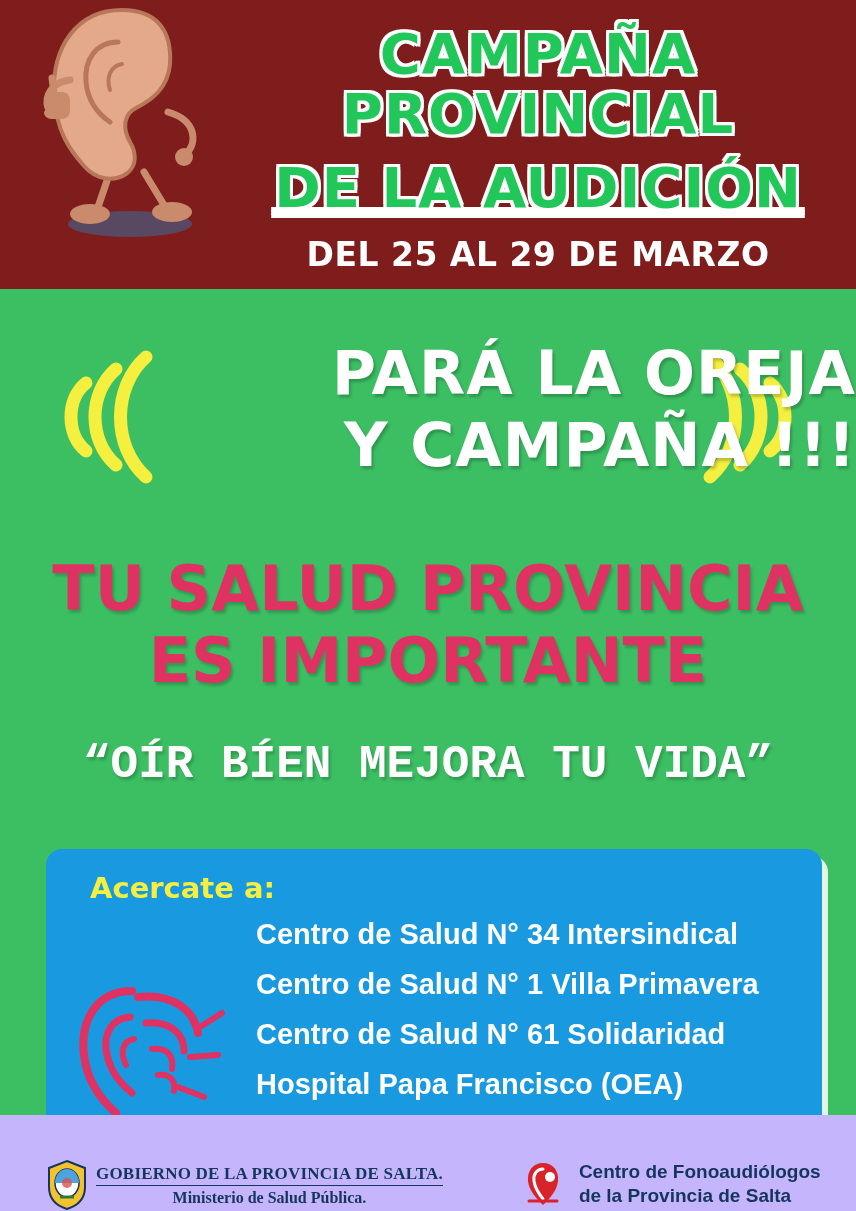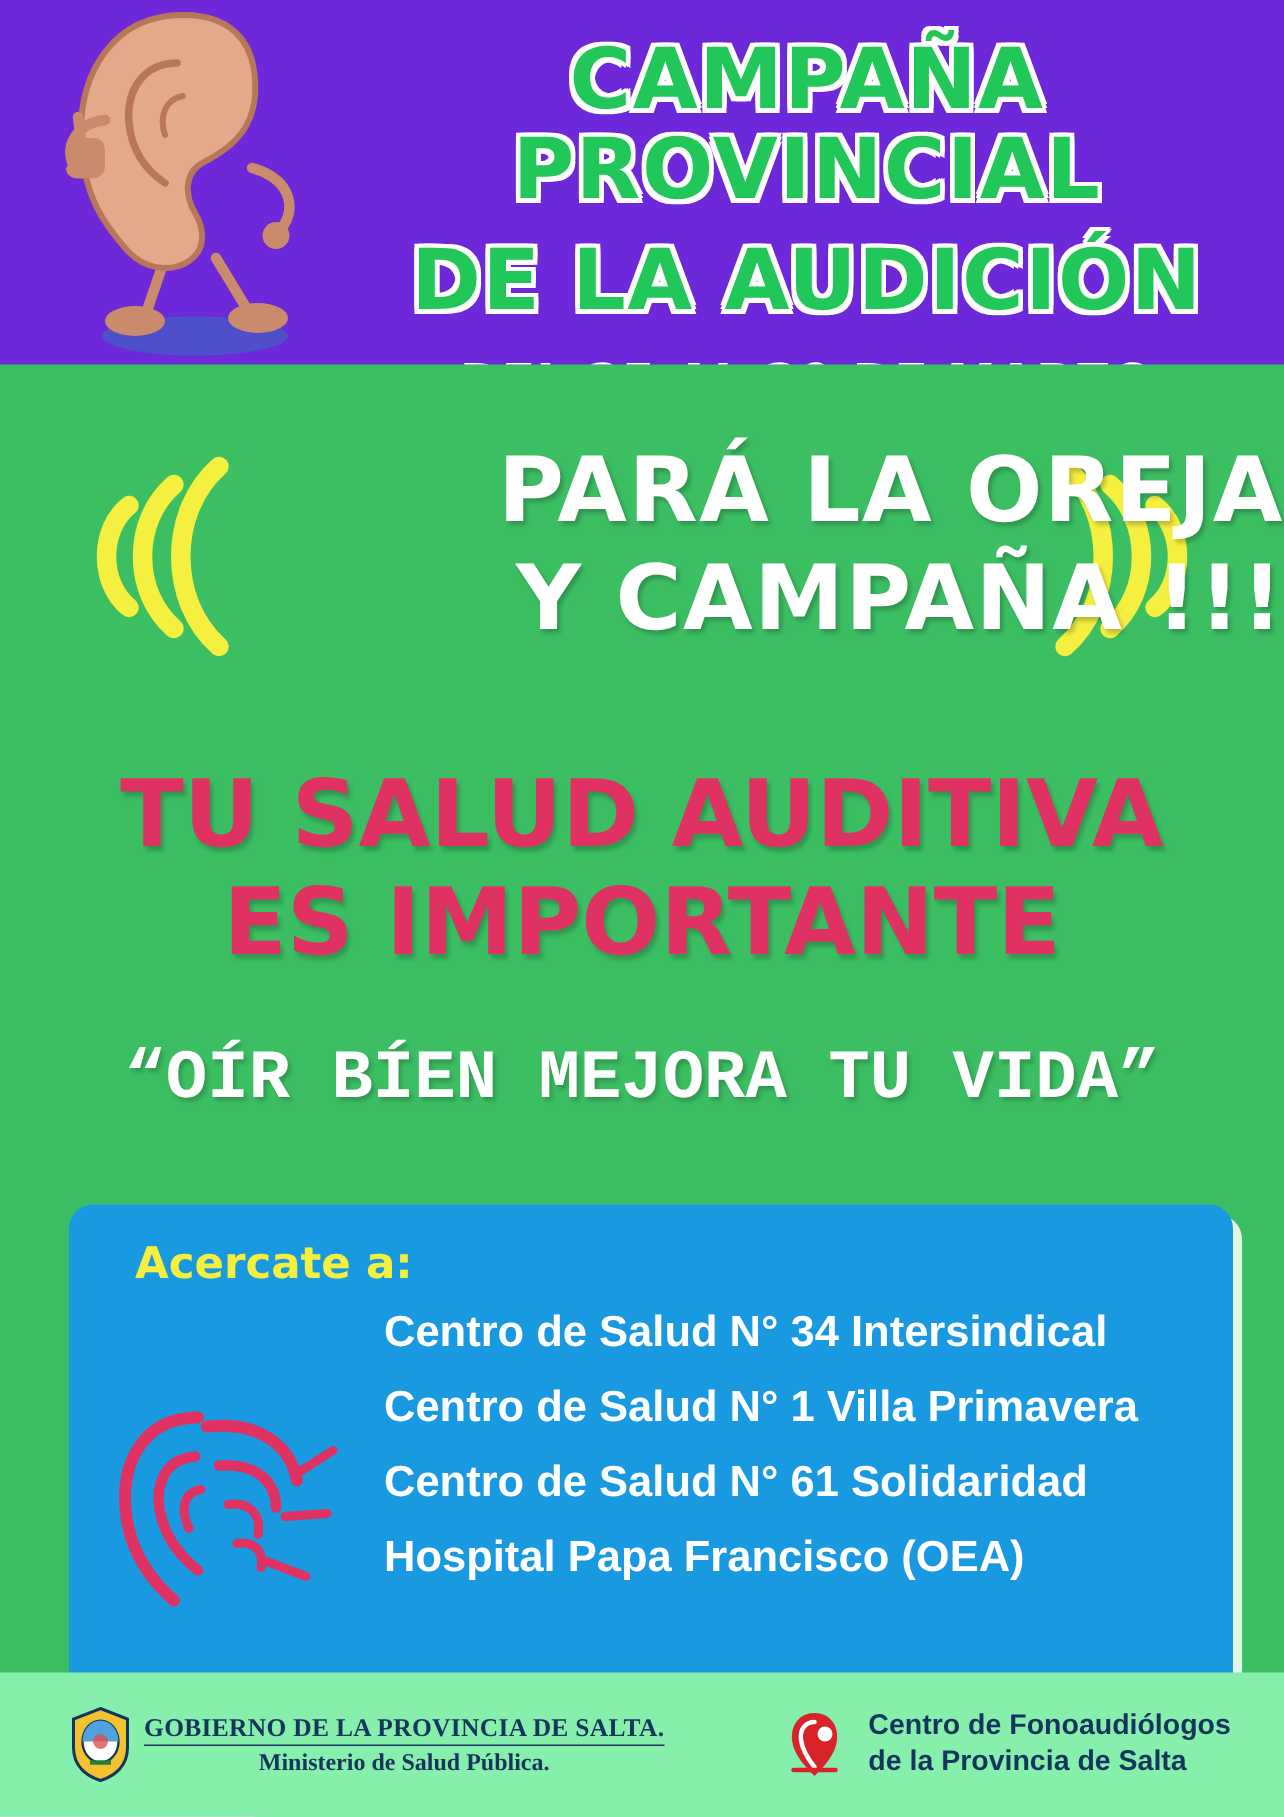--- a/index.html
+++ b/index.html
@@ -15,22 +15,22 @@
     width: 856px;
     height: 1211px;
     background: #3cbf63;
     overflow: hidden;
   }
 
   
   .header {
     position: relative;
     width: 856px;
-    height: 243px;
-    background: #6d28d9;
+    height: 289px;
+    background: #7f1d1d;
     overflow: hidden;
   }
   .ear-mascot {
     position: absolute;
     left: 18px;
     top: 2px;
     width: 210px;
     height: 240px;
   }
   .header-text {
@@ -50,21 +50,21 @@
     -webkit-text-stroke: 3px #ffffff;
     paint-order: stroke fill;
     text-shadow:
       -3px -3px 0 #ffffff,  3px -3px 0 #ffffff,
       -3px  3px 0 #ffffff,  3px  3px 0 #ffffff,
       -3px  0   0 #ffffff,  3px  0   0 #ffffff,
        0   -3px 0 #ffffff,  0    3px 0 #ffffff;
     margin: 0;
   }
   .title-line1 { padding-top: 14px; }
-  .title-line2 { padding-top: 14px; }
+  .title-line2 { padding-top: 14px; text-decoration: underline; }
   .title-dates {
     font-family: "DejaVu Sans", sans-serif;
     font-weight: bold;
     font-size: 33px;
     line-height: 38px;
     color: #ffffff;
     letter-spacing: 0.5px;
     margin: 0;
     padding-top: 18px;
   }
@@ -168,23 +168,23 @@
     white-space: nowrap;
   }
 
   
   .footer {
     position: absolute;
     left: 0;
     bottom: 0;
     width: 856px;
     height: 96px;
-    background: #86efac;
+    background: #c4b5fd;
     display: flex;
-    align-items: center;
+    align-items: flex-end;
   }
   .footer-left {
     display: flex;
     align-items: center;
     margin-left: 46px;
   }
   .gov-shield { width: 42px; height: 52px; }
   .gov-text {
     margin-left: 8px;
     text-align: center;
@@ -273,21 +273,21 @@
         <path d="M74 36 C94 52 94 88 74 104" stroke="#f5ef3f" stroke-width="13" fill="none" stroke-linecap="round"></path>
       </svg>
     </span>
     <div class="slogan">
       <p class="slogan-l1">PARÁ LA OREJA</p>
       <p class="slogan-l2">Y CAMPAÑA !!!</p>
     </div>
   </div>
 
   <div class="pink-block">
-    <p class="pink-l1">TU SALUD AUDITIVA</p>
+    <p class="pink-l1">TU SALUD PROVINCIA</p>
     <p class="pink-l2">ES IMPORTANTE</p>
   </div>
 
   <div class="quote">“OÍR BÍEN MEJORA TU VIDA”</div>
 
   <div class="card">
     <div class="card-title">Acercate a:</div>
 
     <span class="card-ear">
       <svg viewBox="0 0 170 150" width="170" height="150" xmlns="http://www.w3.org/2000/svg">

